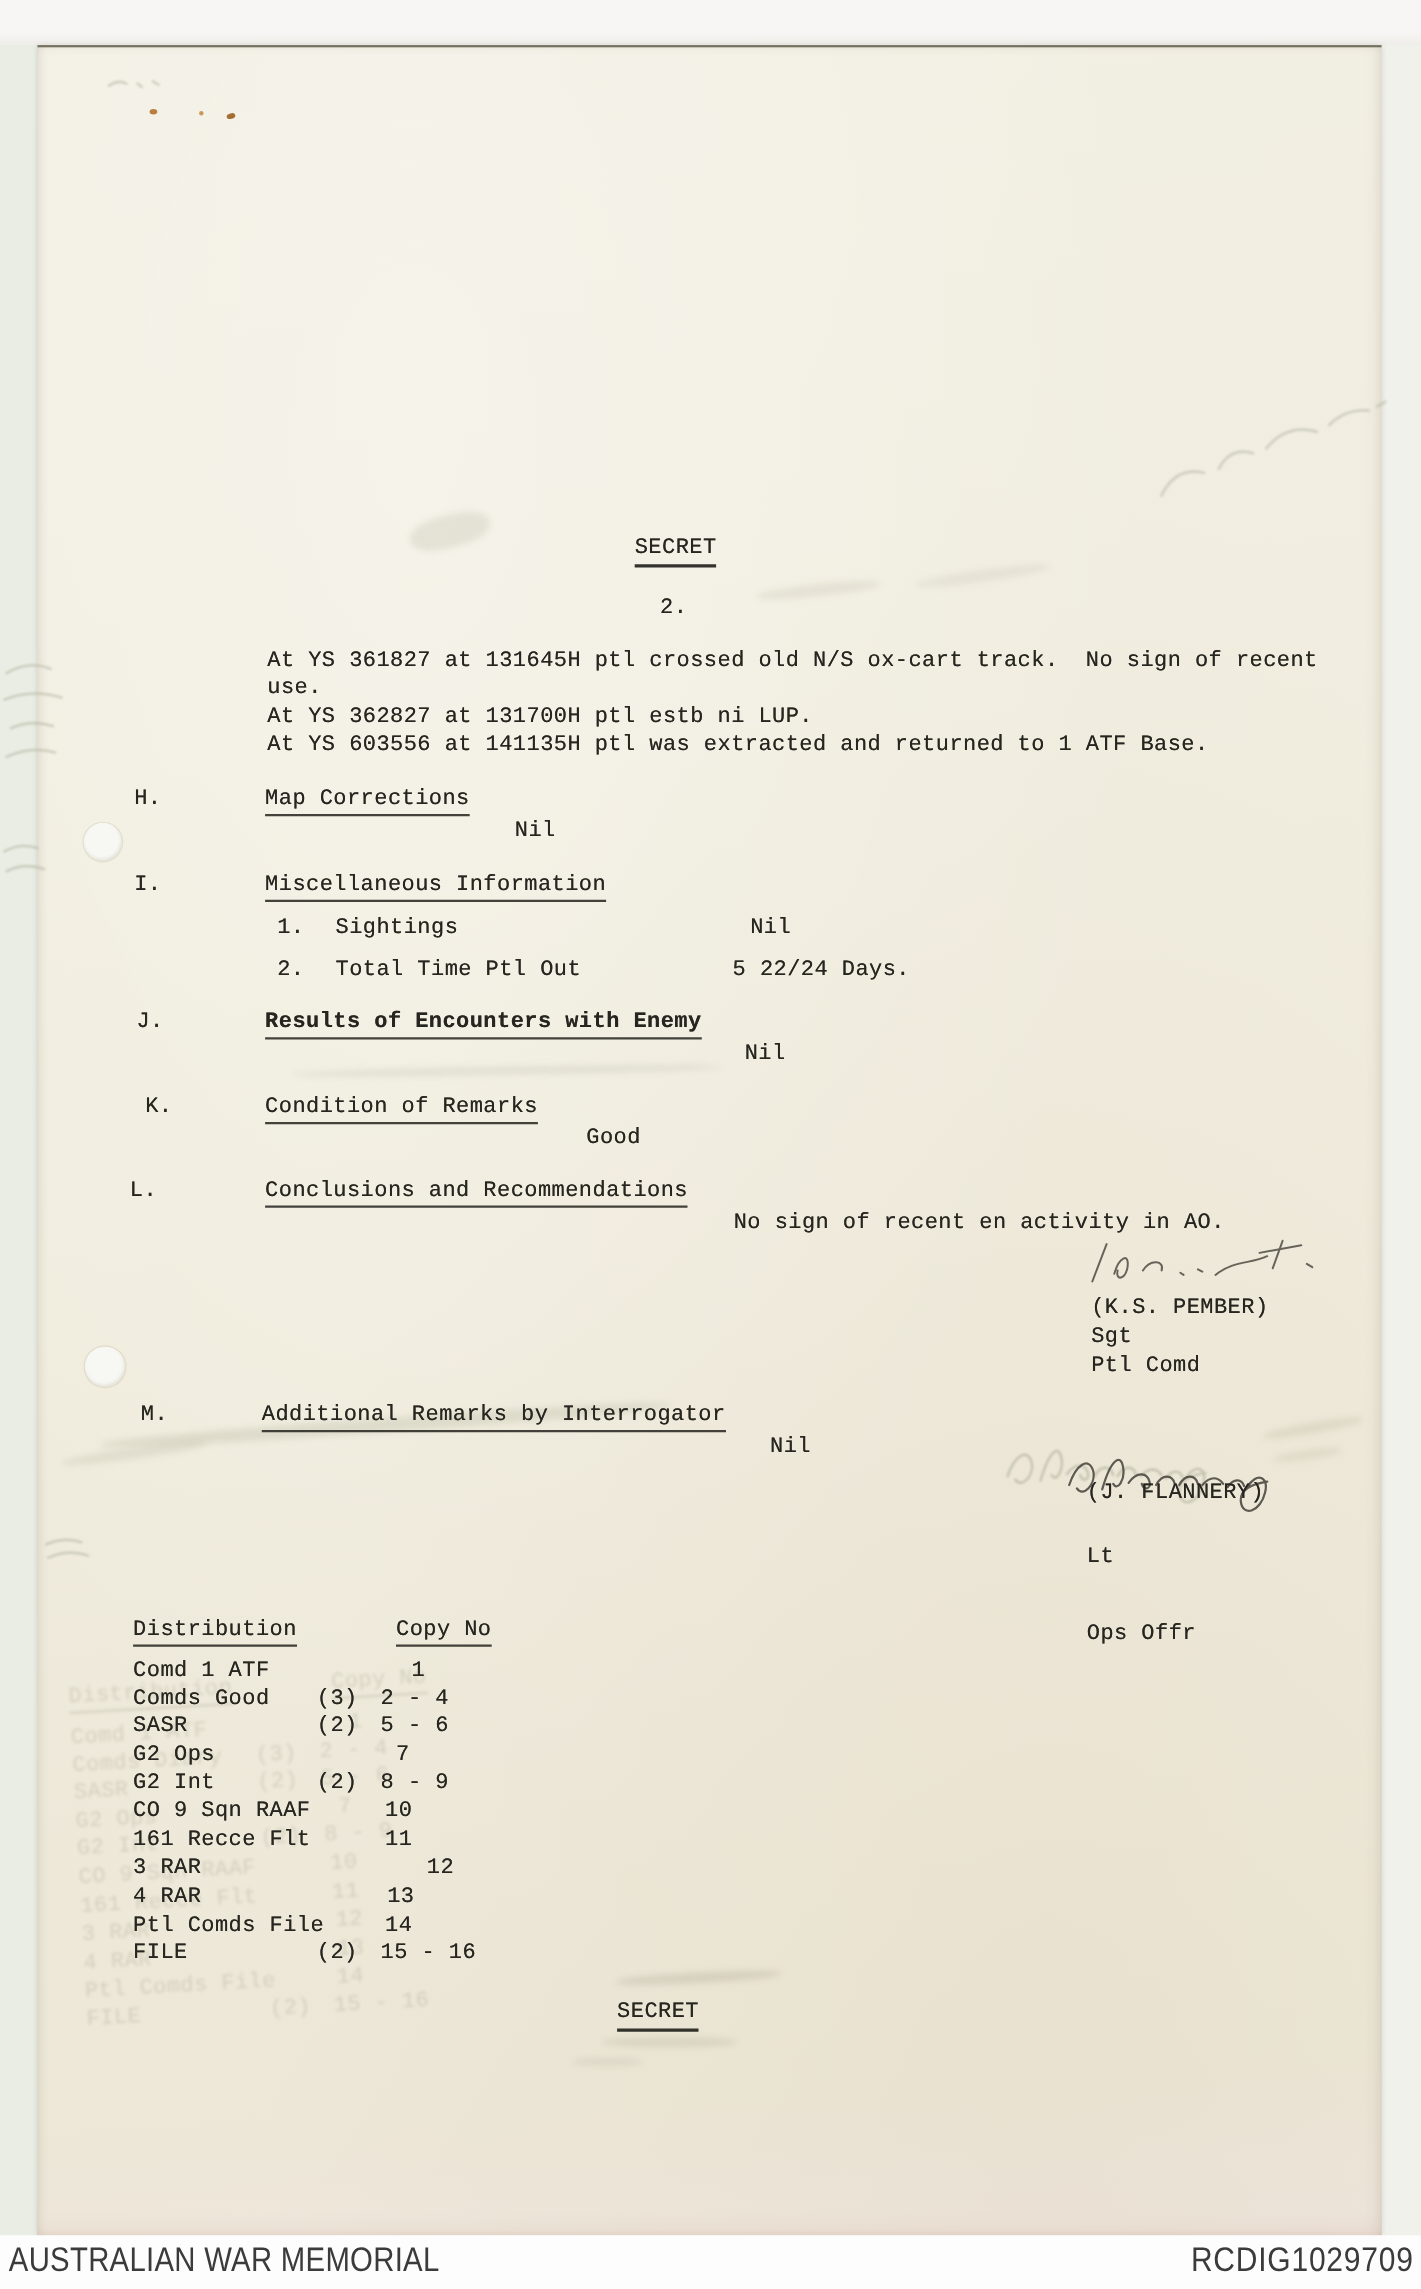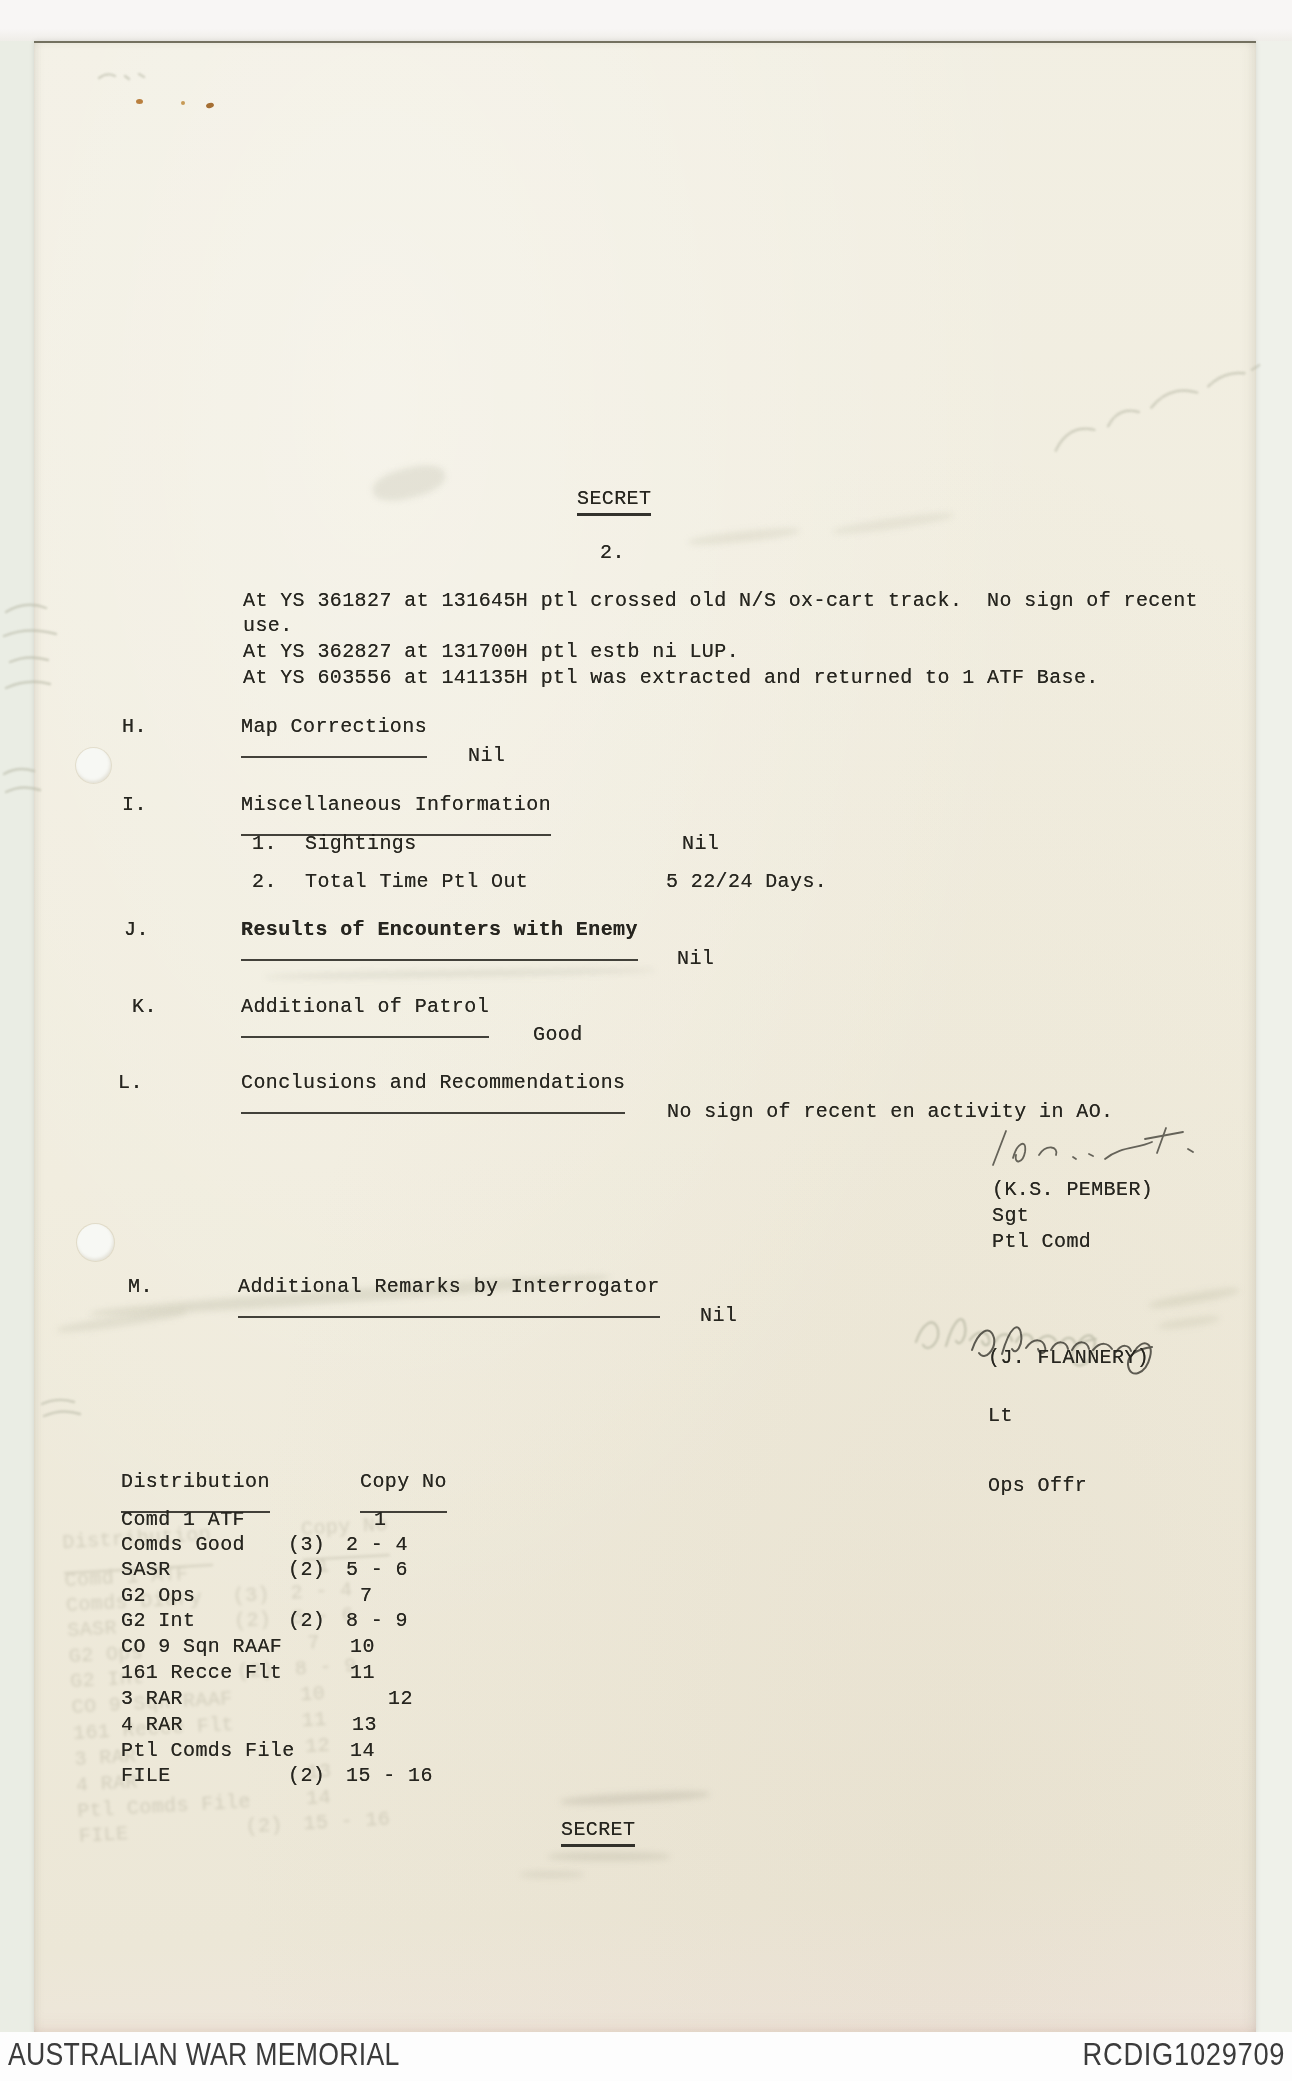--- a/index.html
+++ b/index.html
@@ -35,21 +35,21 @@
     box-shadow:0 0 0 1px rgba(190,180,150,0.30), inset -1px -2px 3px rgba(175,165,135,0.25);
   }
   .speck{position:absolute;border-radius:50%;}
   .typed{
     position:absolute;
     font-family:"Liberation Mono","DejaVu Sans Mono",monospace;
     font-size:20px;line-height:24px;color:#26251f;
     letter-spacing:0.4px;white-space:pre;
     text-shadow:0 0 0.6px rgba(38,37,31,0.75);
   }
-  .u{border-bottom:2.5px solid rgba(35,34,28,0.85);padding-bottom:17px;}
+  .u{border-bottom:2.5px solid rgba(35,34,28,0.85);padding-bottom:1px;}
   .u-heavy{border-bottom:3.5px solid rgba(30,29,24,0.9);padding-bottom:2px;}
   .sig-svg{position:absolute;}
   .sig-svg path{fill:none;stroke:#44423a;stroke-linecap:round;stroke-linejoin:round;}
   .ghost-sig path{stroke:#b0b19c;}
   .ghost-sig{filter:blur(1.2px);opacity:0.65;}
   .ghostink{position:absolute;filter:blur(1.1px);opacity:0.55;}
   .ghostink path{fill:none;stroke:#b4b5a2;stroke-width:2.4;stroke-linecap:round;}
   .smudge{position:absolute;border-radius:45%;filter:blur(3px);}
   .ghost-copy{
     filter:blur(1.6px);
@@ -138,21 +138,21 @@
   <span class="typed" style="left:682px;top:832px;">Nil</span>
   <span class="typed" style="left:252px;top:870px;">2.</span>
   <span class="typed" style="left:305px;top:870px;">Total Time Ptl Out</span>
   <span class="typed" style="left:666px;top:870px;">5 22/24 Days.</span>
 
   <span class="typed" style="left:124px;top:918px;">J.</span>
   <span class="typed u" style="left:241px;top:918px;font-weight:bold;">Results of Encounters with Enemy</span>
   <span class="typed" style="left:677px;top:947px;">Nil</span>
 
   <span class="typed" style="left:132px;top:995px;">K.</span>
-  <span class="typed u" style="left:241px;top:995px;">Additional of Patrol</span>
+  <span class="typed u" style="left:241px;top:995px;">Condition of Remarks</span>
   <span class="typed" style="left:533px;top:1023px;">Good</span>
 
   <span class="typed" style="left:118px;top:1071px;">L.</span>
   <span class="typed u" style="left:241px;top:1071px;">Conclusions and Recommendations</span>
   <span class="typed" style="left:667px;top:1100px;">No sign of recent en activity in AO.</span>
 
   <svg class="sig-svg" style="left:985px;top:1118px;" width="225" height="62">
     <g stroke-width="1.8" opacity="0.8">
       <path d="M8,47 L21,13"></path>
       <path d="M28,40 C32,25 42,20 40,34 C38,45 29,47 31,37"></path>

